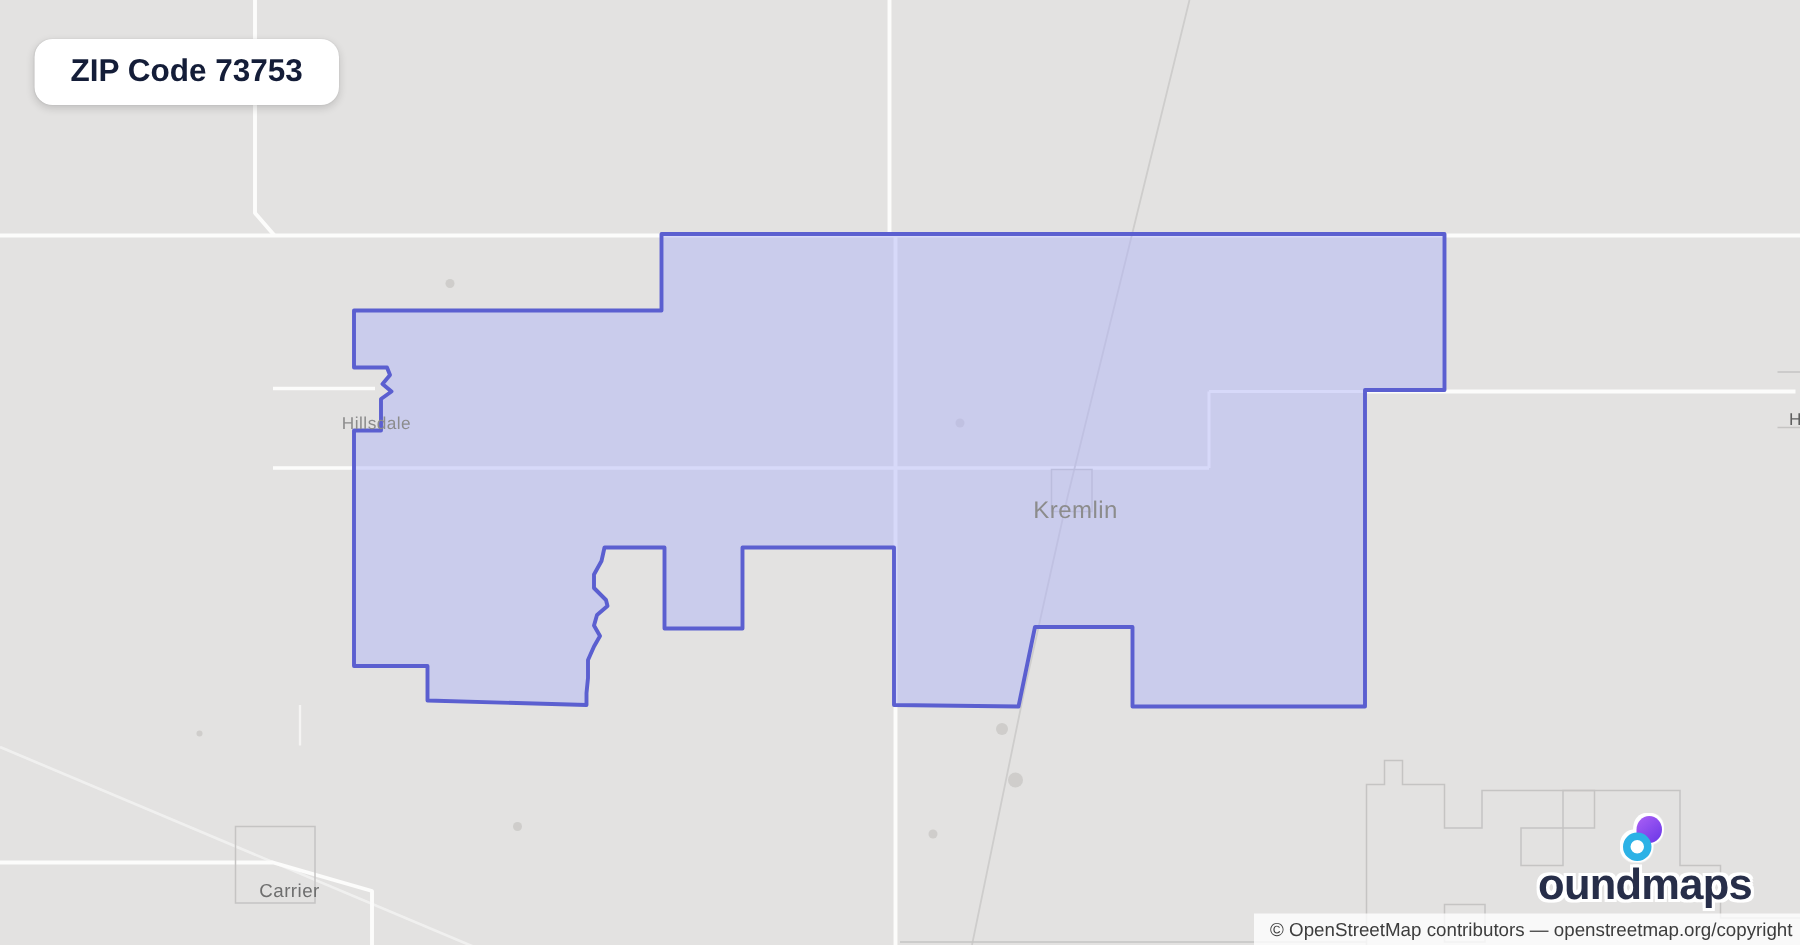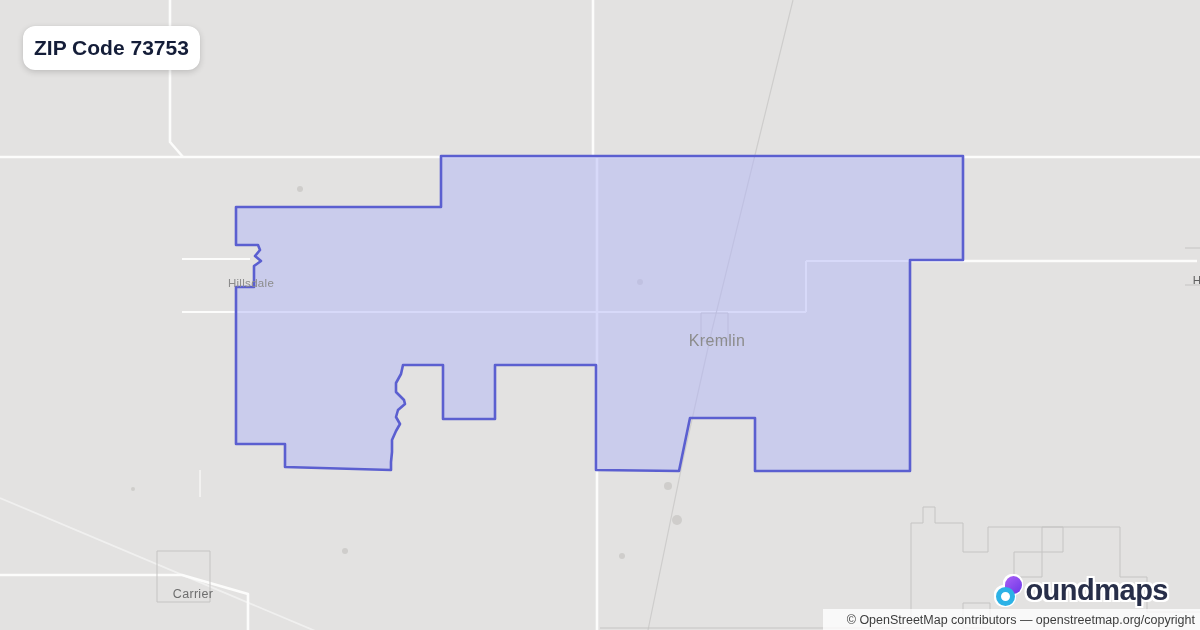--- a/index.html
+++ b/index.html
@@ -10,30 +10,30 @@
   }
   #map-svg{position:absolute;left:0;top:0;width:1200px;height:630px;display:block;}
   #map-labels{position:absolute;left:0;top:16px;width:100%;height:100%;pointer-events:none;}
   .place-label{
     position:absolute;transform:translate(-50%,-50%);
     white-space:nowrap;letter-spacing:0.3px;
   }
   #title-pill{
     position:absolute;left:23px;top:26px;
     background:#ffffff;border-radius:12px;
-    padding:10px 11px;
+    padding:10px 24px;
     box-shadow:0 2px 6px rgba(0,0,0,0.16), 0 0 1px rgba(0,0,0,0.1);
   }
   #title-pill .title-text{
     font-size:21px;font-weight:700;color:#141d38;
     font-family:"Liberation Sans", sans-serif;
   }
   #logo{
     position:absolute;right:32px;bottom:23px;
-    display:flex;align-items:center;
+    display:flex;align-items:center;flex-direction:column;
   }
   #logo-icon{
     position:relative;width:28px;height:30px;margin-right:1px;
     filter:drop-shadow(1.5px 0 0 #fff) drop-shadow(-1.5px 0 0 #fff)
            drop-shadow(0 1.5px 0 #fff) drop-shadow(0 -1.5px 0 #fff);
   }
   #logo-icon .petal{
     position:absolute;left:9px;top:0;width:17px;height:18px;
     background:linear-gradient(140deg,#a55cf4 10%,#6f3ae8 90%);
     border-radius:50% 50% 50% 0;
@@ -45,21 +45,21 @@
   #logo .wordmark{
     font-size:29px;font-weight:700;color:#272e49;letter-spacing:-0.5px;
     font-family:"Liberation Sans", sans-serif;
     text-shadow:-2px -2px 0 #fff,2px -2px 0 #fff,-2px 2px 0 #fff,2px 2px 0 #fff,
                  0 -2px 0 #fff,0 2px 0 #fff,-2px 0 0 #fff,2px 0 0 #fff;
   }
   #attribution{
     position:absolute;right:0;bottom:0;height:21px;
     background:rgba(255,255,255,0.78);
     display:flex;align-items:center;
-    padding:0 5px 0 24px;
+    padding:0 5px 0 11px;
     font-size:12.5px;color:#3d3d3d;justify-content:flex-end;
   }
 </style>
 </head>
 <body>
 
 <div id="app">
 
   <svg id="map-svg" viewBox="0 0 1200 630">
       <rect x="0" y="0" width="1200" height="630" fill="#e3e2e1"></rect>

